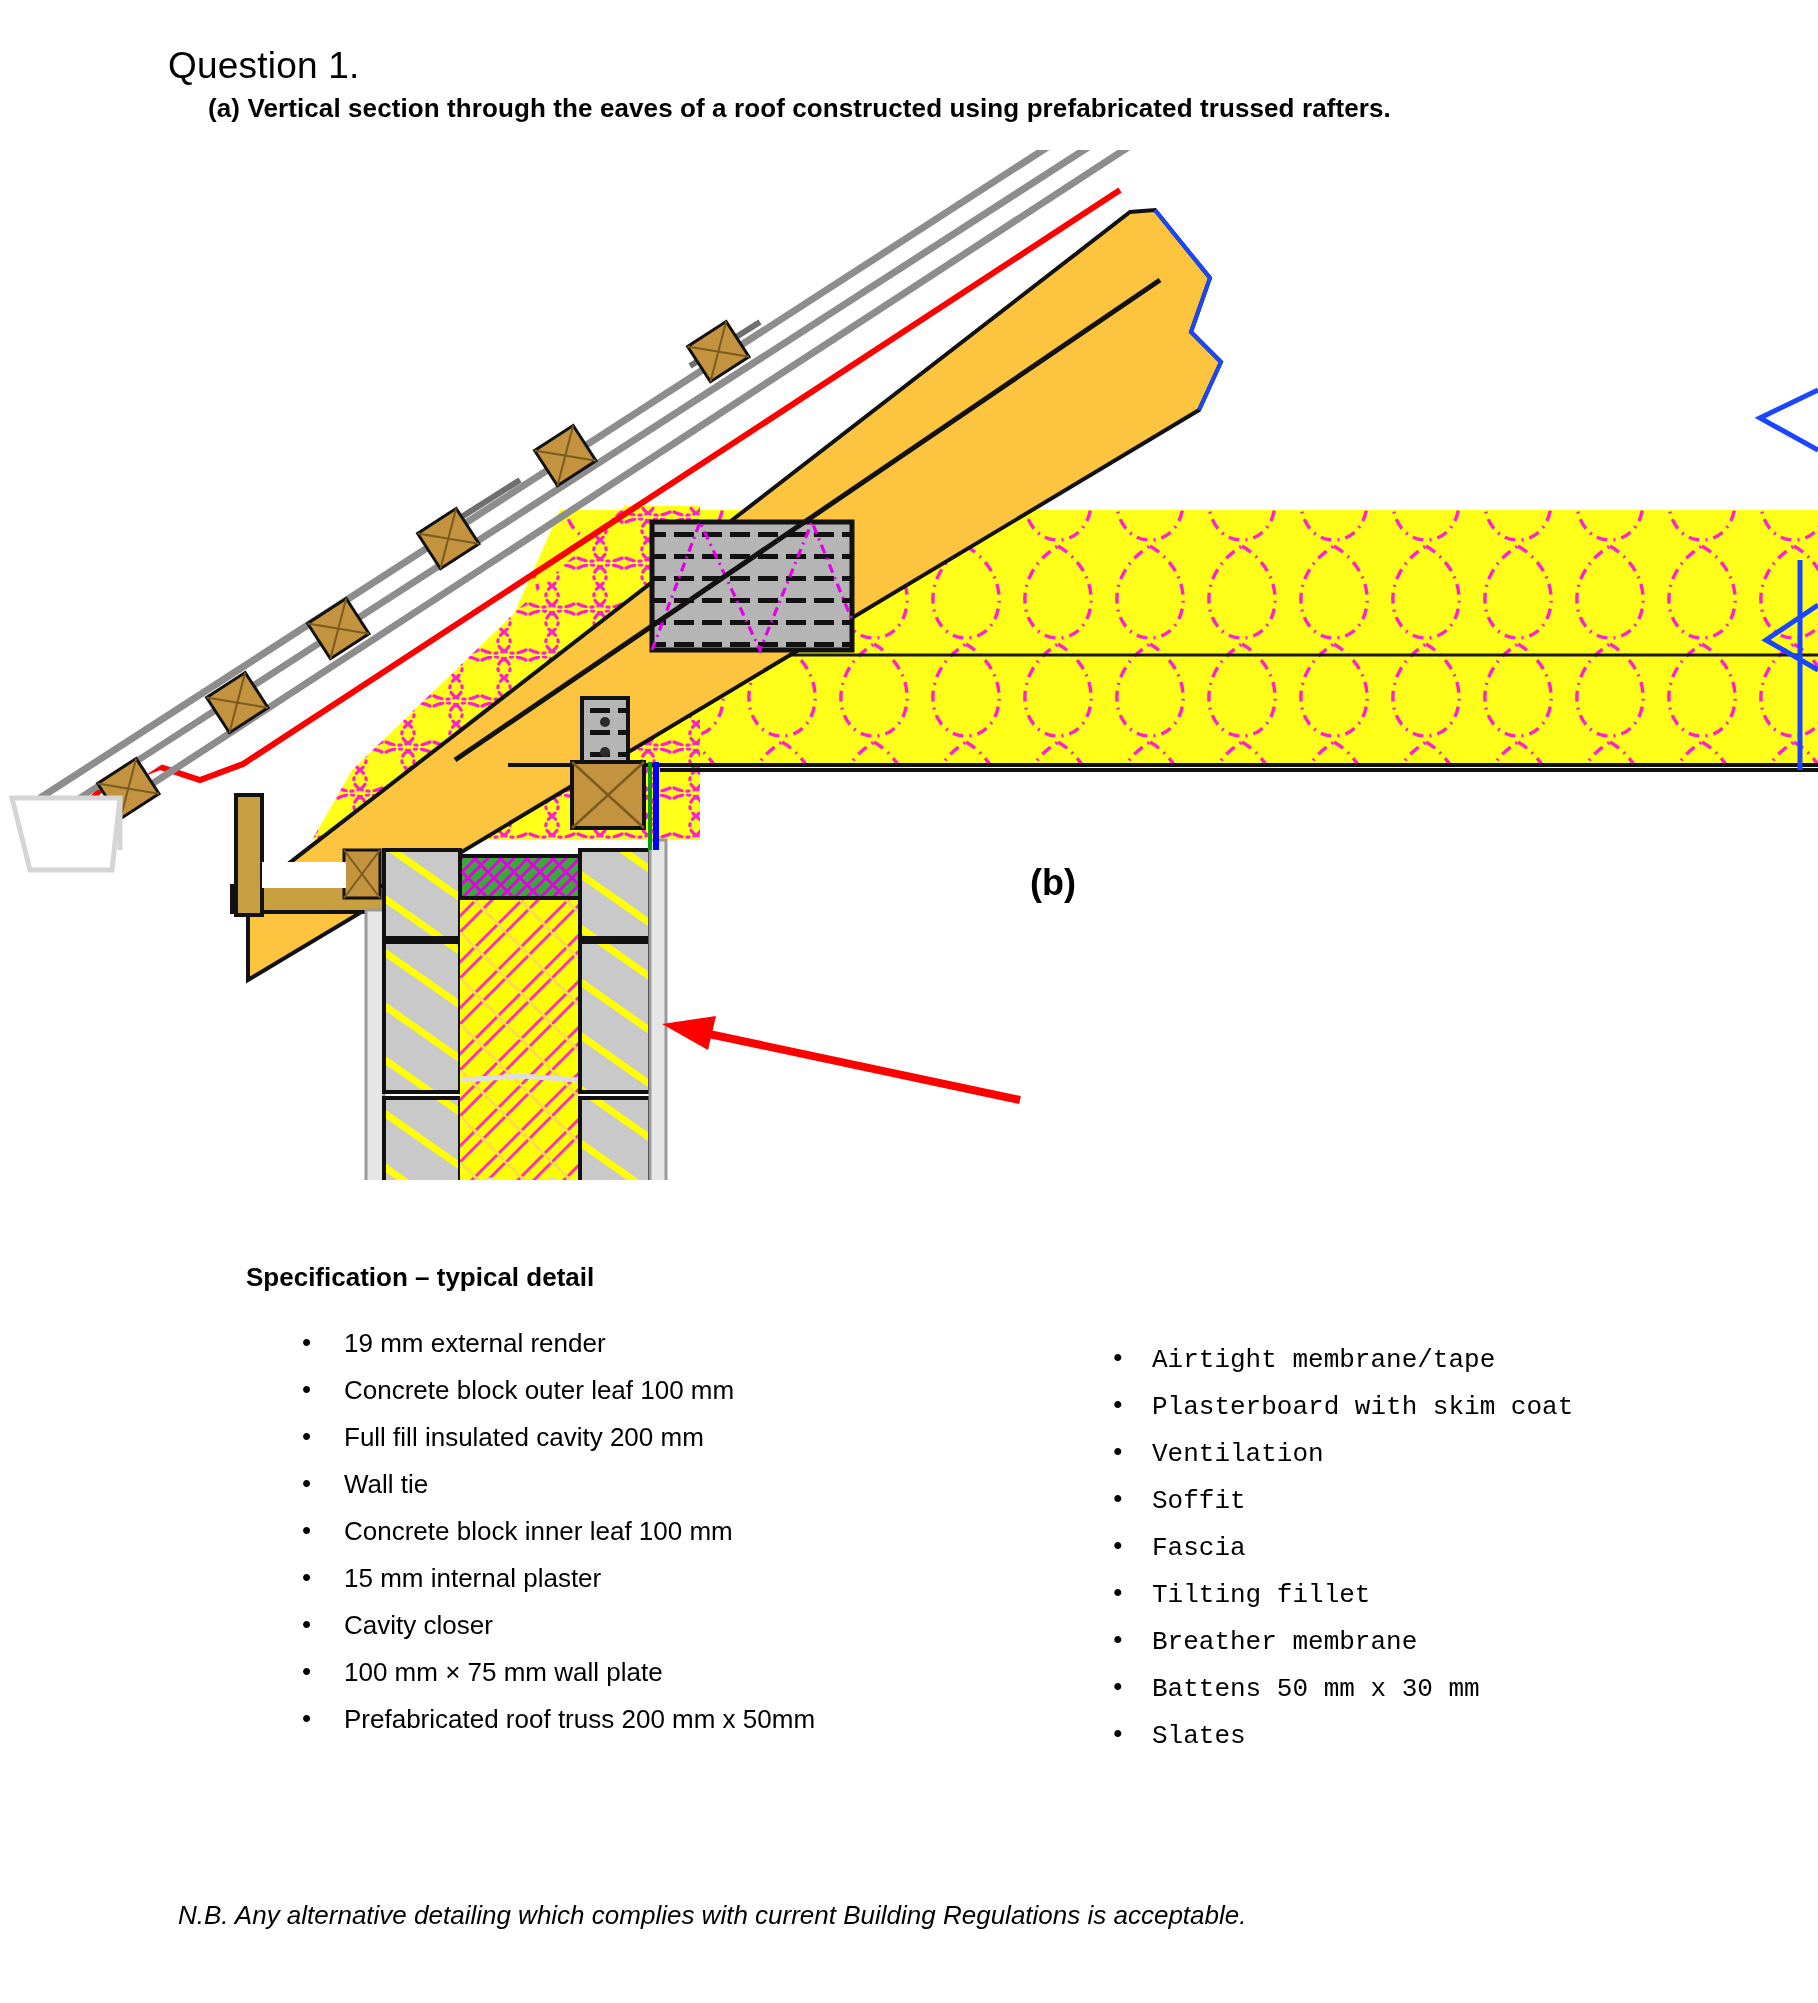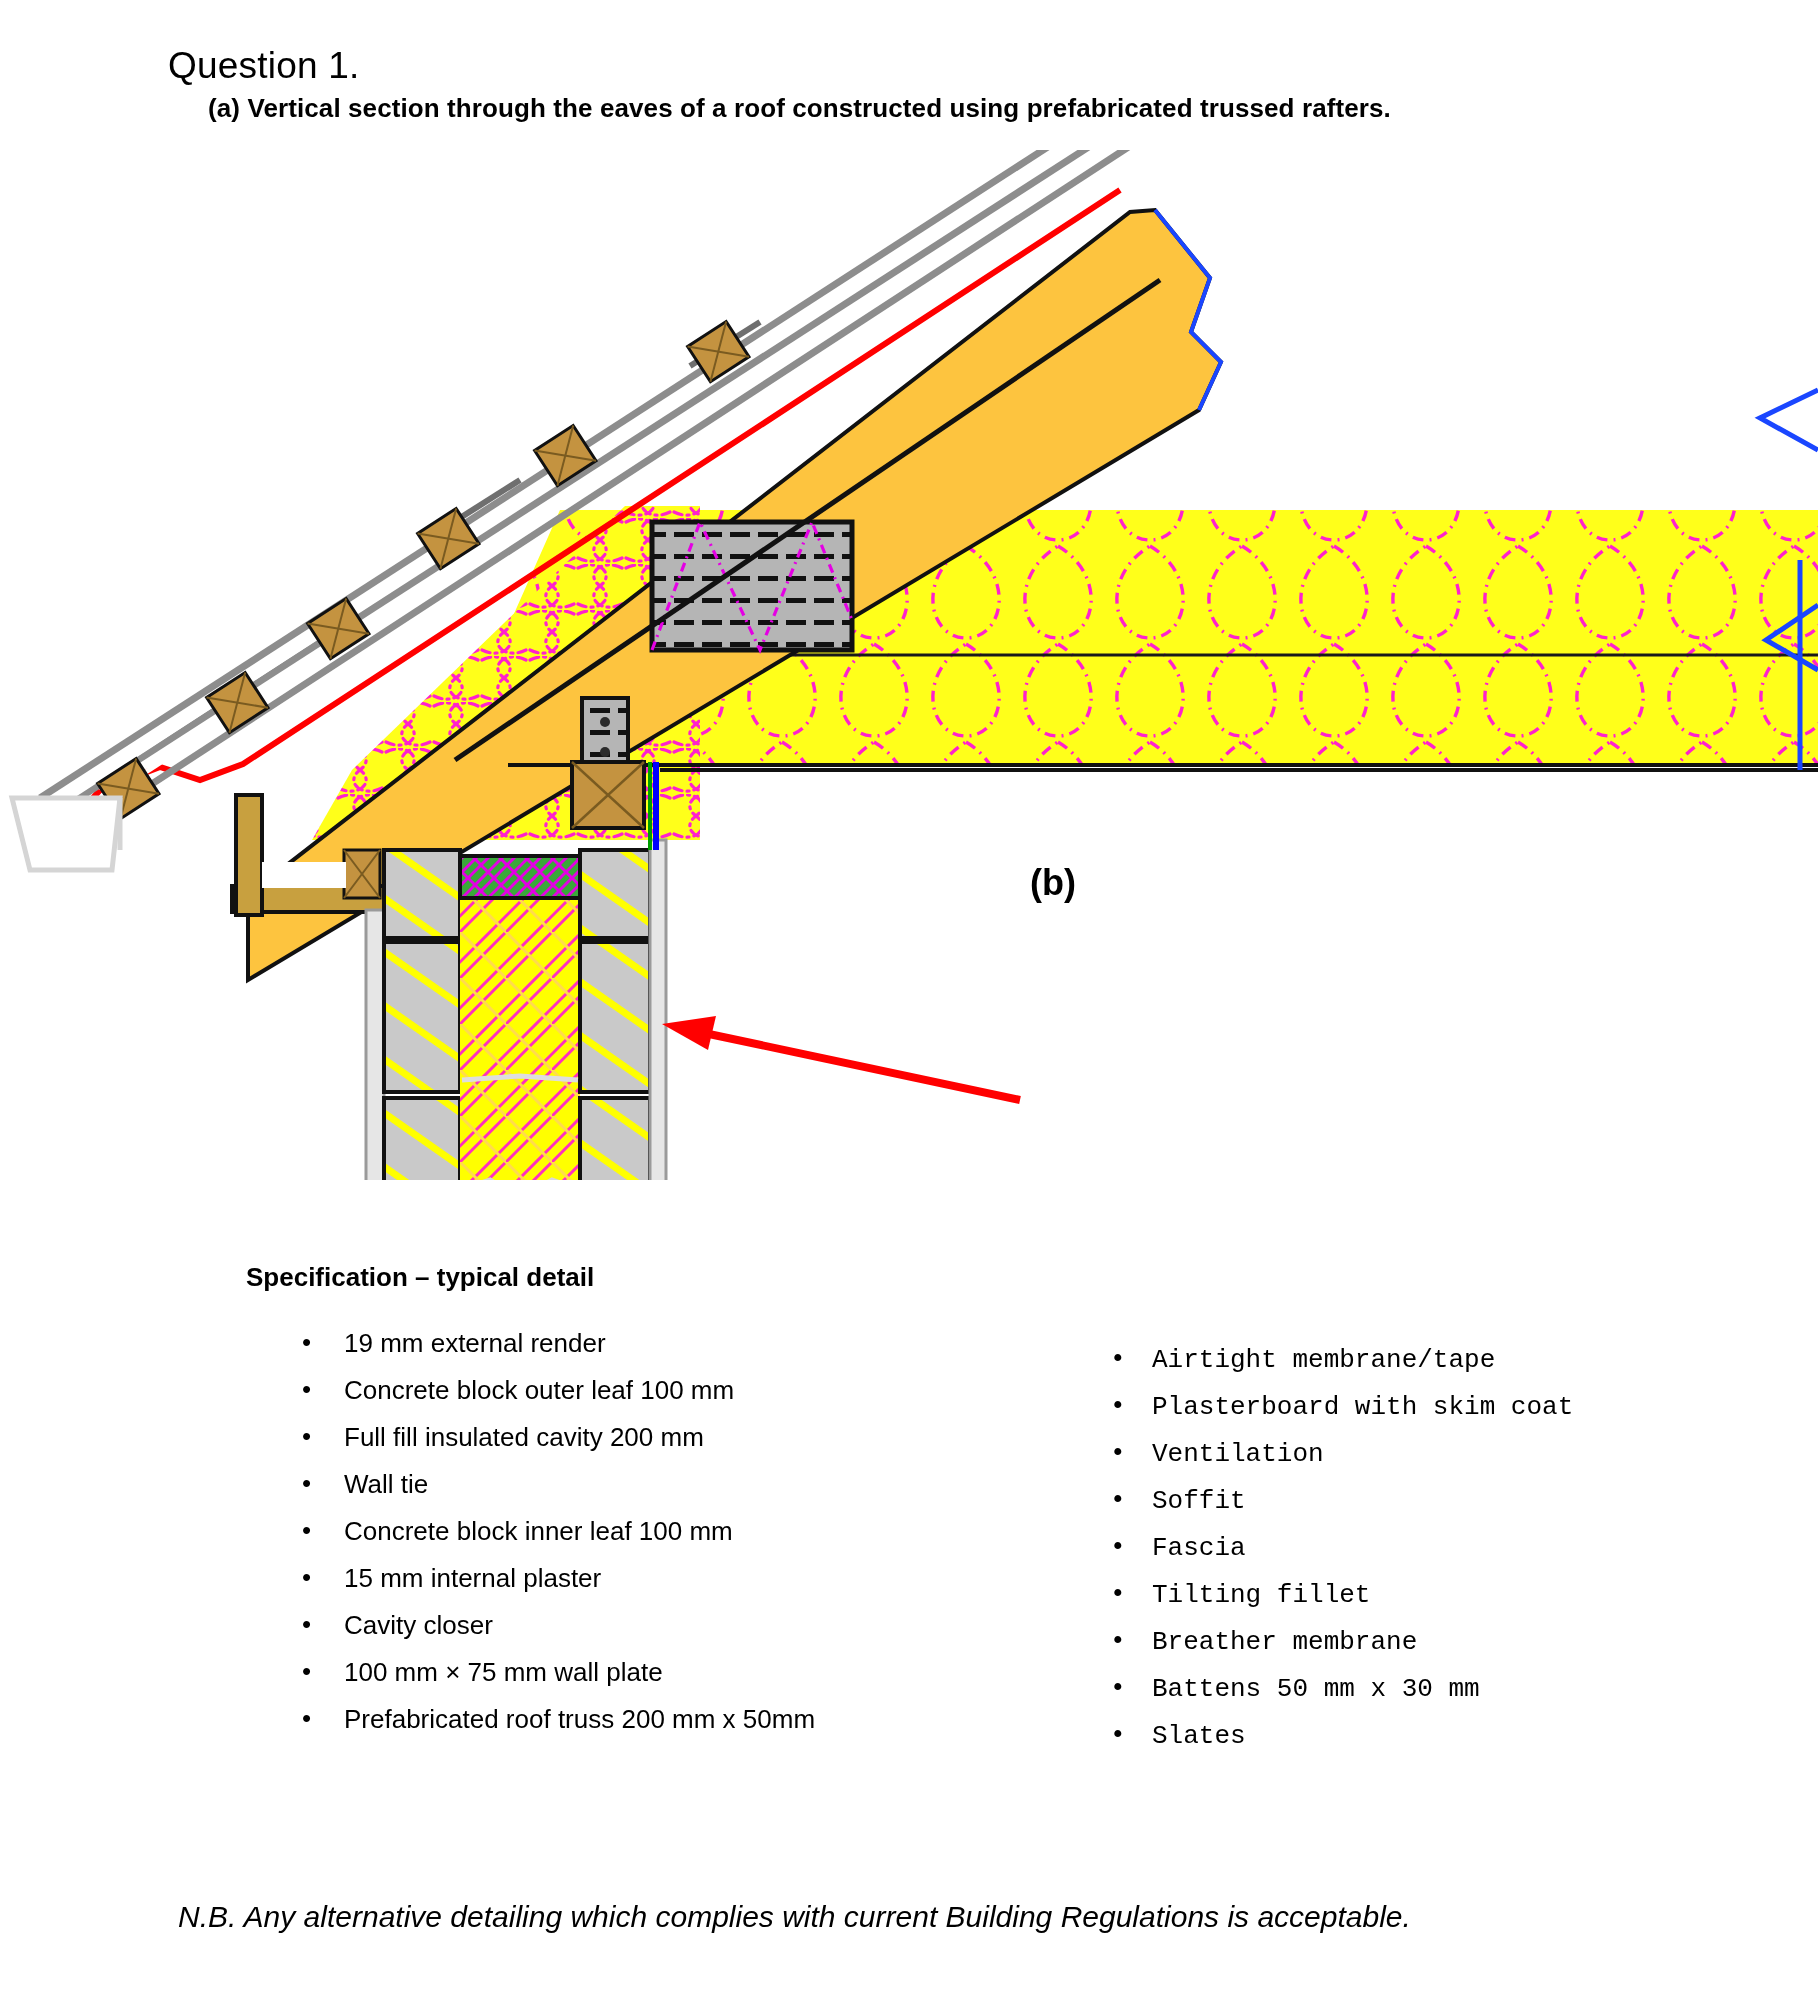--- a/index.html
+++ b/index.html
@@ -33,21 +33,21 @@
     position:absolute;font-size:26px;line-height:47px;
   }
   #spec-col-left{left:292px;top:1320px;width:660px;}
   #spec-col-right{left:1100px;top:1337px;width:620px;font-family:Liberation Mono, monospace;}
   .spec-item{position:relative;padding-left:52px;white-space:nowrap;}
   .spec-item::before{
     content:"\2022";position:absolute;left:10px;top:-1px;font-size:26px;
   }
   #nb-note{
     position:absolute;left:178px;top:1900px;
-    font-size:30px;font-style:italic;white-space:nowrap;
+    font-size:26px;font-style:italic;white-space:nowrap;
   }
   #label-b{
     position:absolute;left:1030px;top:862px;
     font-size:36px;font-weight:bold;
   }
 
   
   #drawing{
     position:absolute;left:0;top:150px;width:1818px;height:1030px;
   }

